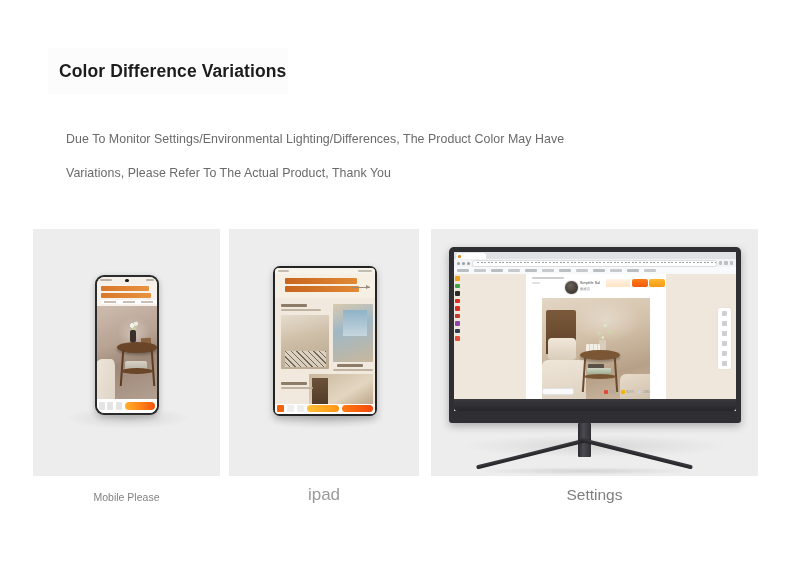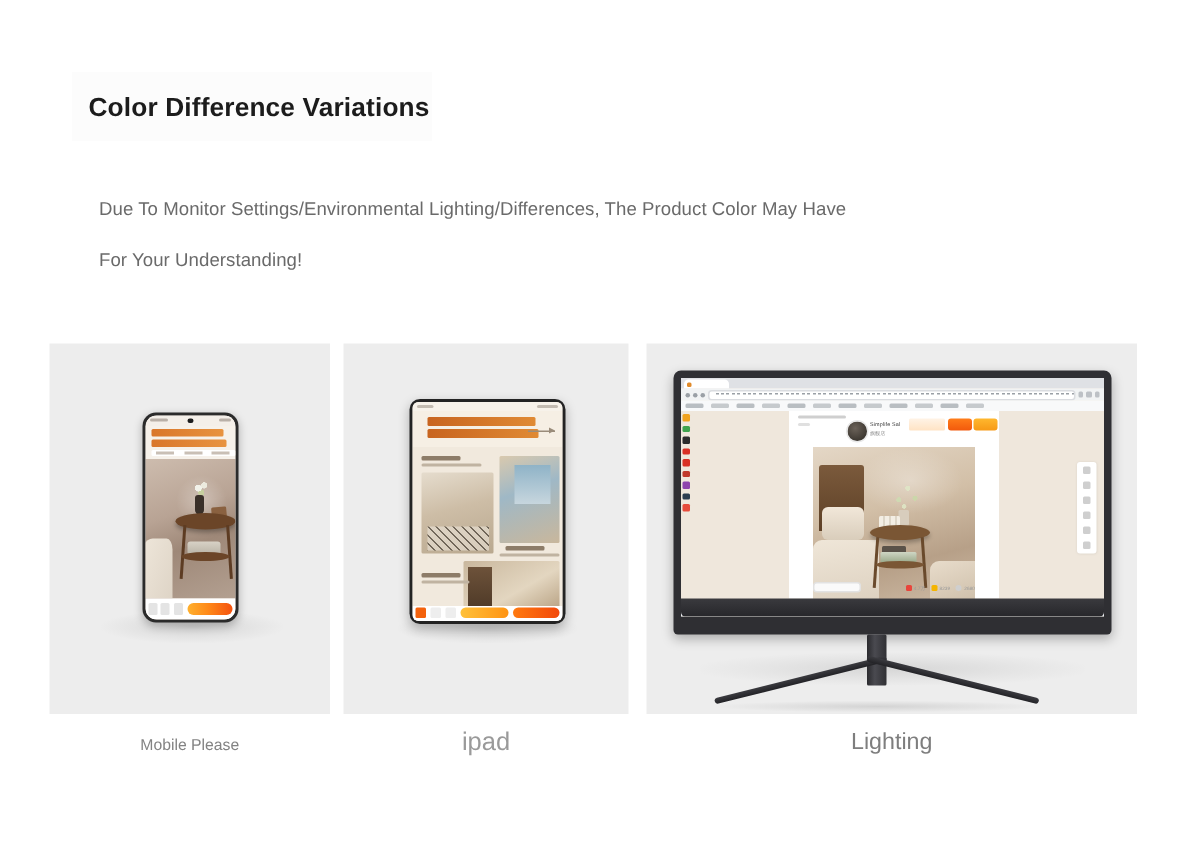--- a/index.html
+++ b/index.html
@@ -606,21 +606,21 @@
   }
 </style>
 </head>
 <body>
 
 <div class="title-tint"></div>
 <div class="page-title">Color Difference Variations</div>
 
 <div class="desc-block">
   <div class="desc-line l1">Due To Monitor Settings/Environmental Lighting/Differences, The Product Color May Have</div>
-  <div class="desc-line l3">For Your Understanding!</div>
+  <div class="desc-line l2">Variations, Please Refer To The Actual Product, Thank You</div>
 </div>
 
 <div class="panels">
 
   <div class="panel phone">
     <div class="phone-shadow"></div>
     <div class="phone-body">
       <div class="phone-screen">
         <div class="ph-status">
           <span class="s-left"></span>
@@ -821,13 +821,13 @@
     <div class="mon-neck"></div>
     <div class="mon-base-l"></div>
     <div class="mon-base-r"></div>
     <div class="mon-foot-shadow"></div>
   </div>
 
 </div>
 
 <div class="caption phone">Mobile Please</div>
 <div class="caption tablet">ipad</div>
-<div class="caption monitor">Lighting</div>
+<div class="caption monitor">Settings</div>
 
 </body></html>

